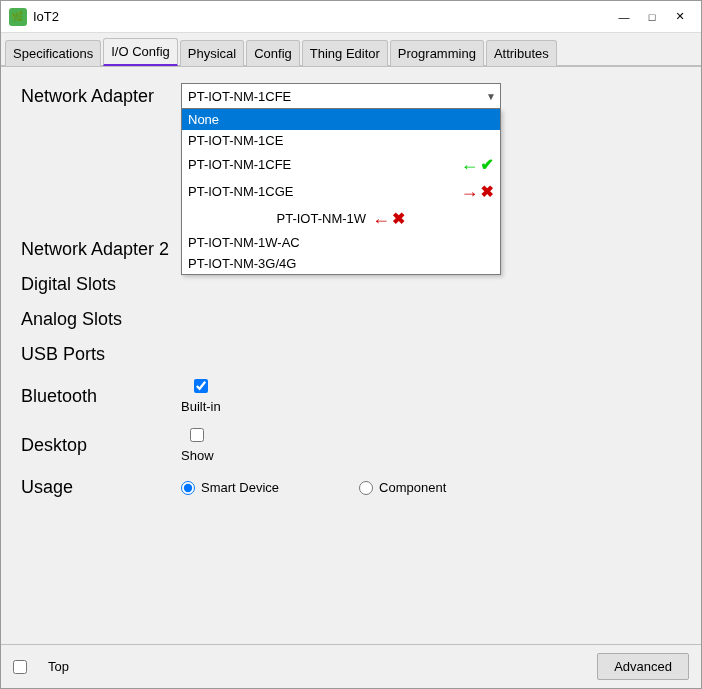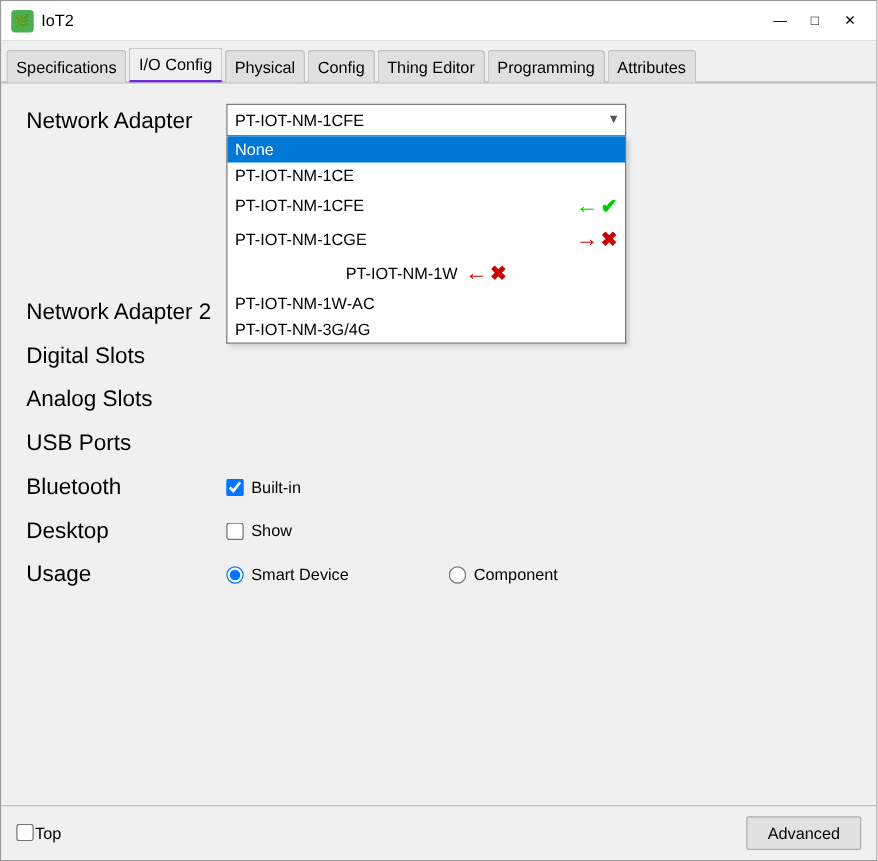--- a/index.html
+++ b/index.html
@@ -159,20 +159,21 @@
     }
     .dropdown-item.highlighted {
       background: #0078d7;
       color: white;
     }
 
     .checkbox-row {
       display: flex;
       align-items: center;
       gap: 6px;
+      flex-direction: column;
     }
     .checkbox-row input[type=checkbox] {
       width: 14px;
       height: 14px;
       cursor: pointer;
     }
     .radio-row {
       display: flex;
       align-items: center;
       gap: 20px;
@@ -193,21 +194,22 @@
       height: 44px;
       background: #f0f0f0;
       border-top: 1px solid #c0c0c0;
       display: flex;
       align-items: center;
       padding: 0 12px;
       justify-content: space-between;
     }
     .footer-left {
       display: flex;
-      gap: 1px;
+      align-items: center;
+      gap: 21px;
     }
     .footer-checkbox {
       width: 14px;
       height: 14px;
     }
     .advanced-btn {
       padding: 5px 16px;
       background: #e1e1e1;
       border: 1px solid #adadad;
       cursor: pointer;

